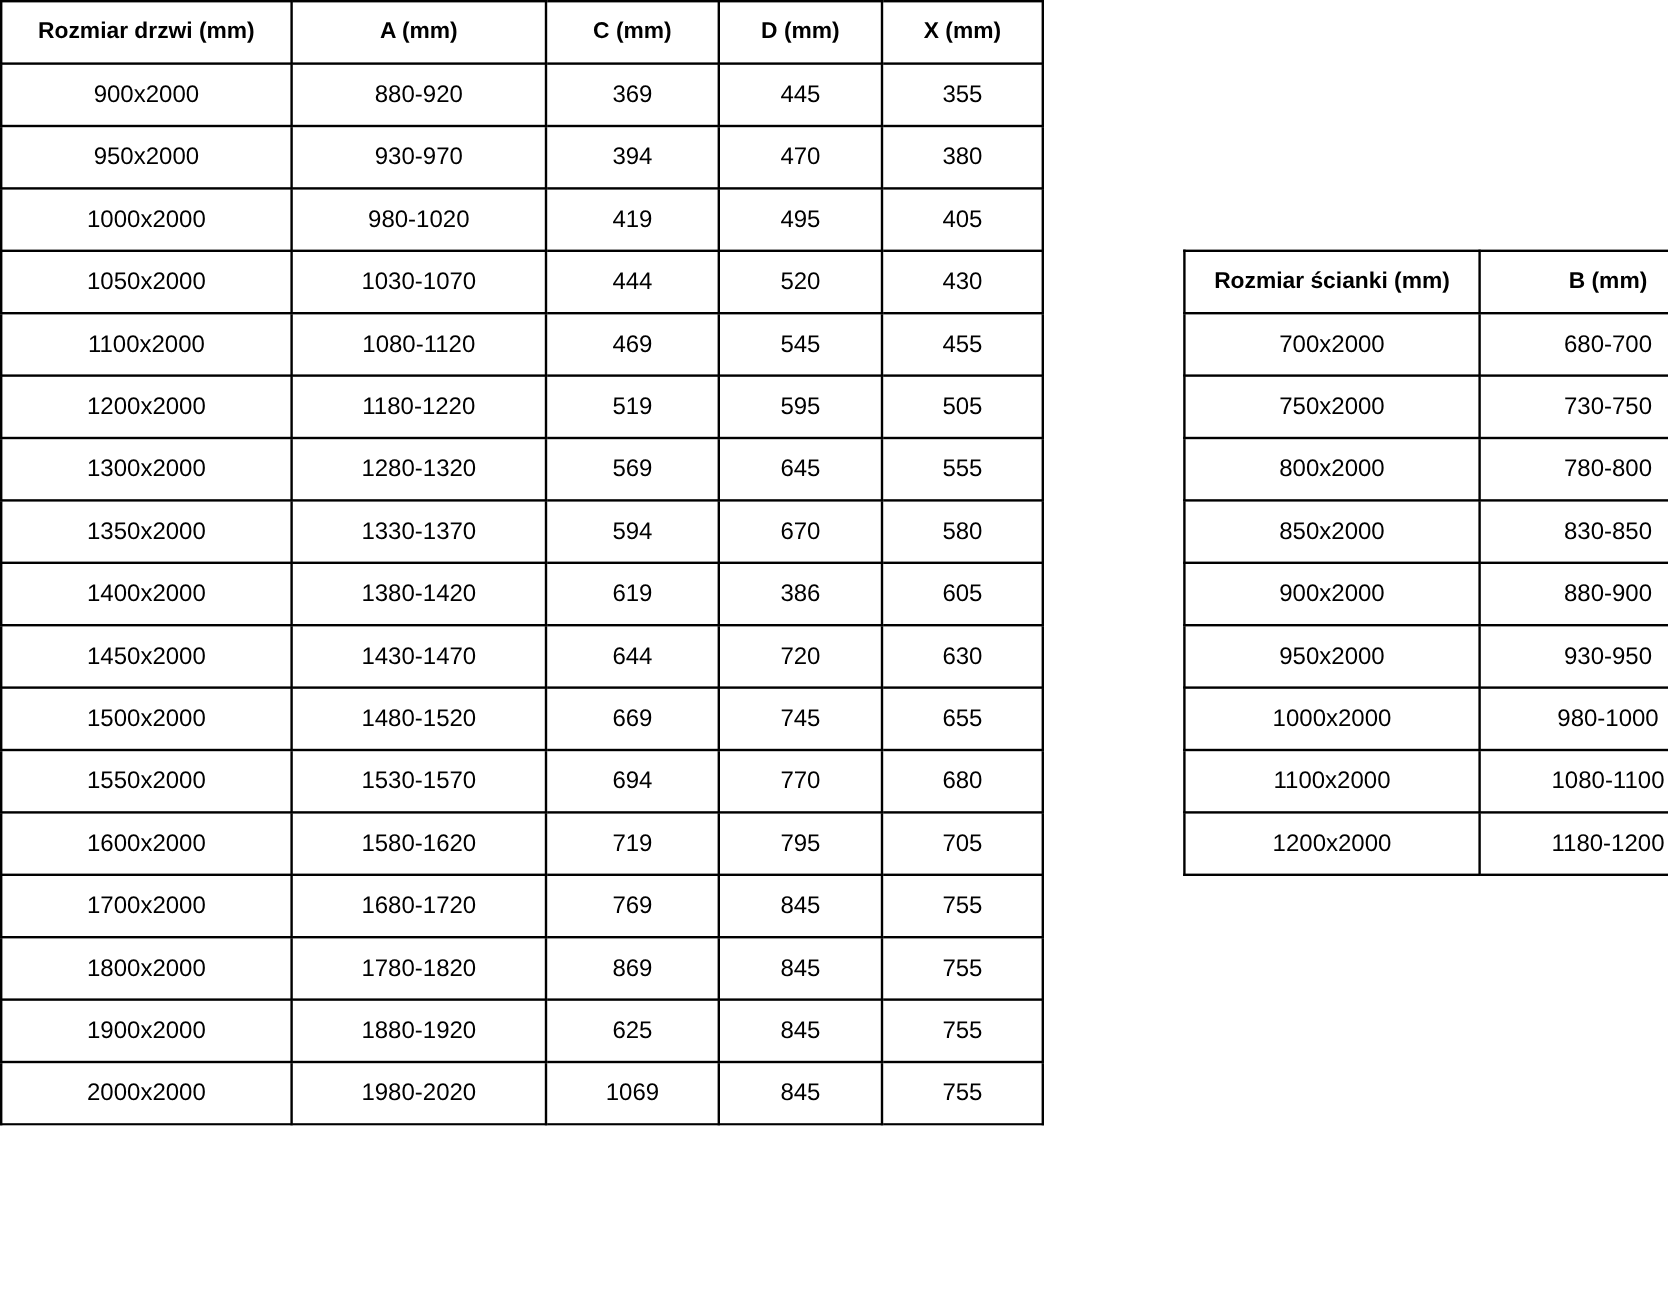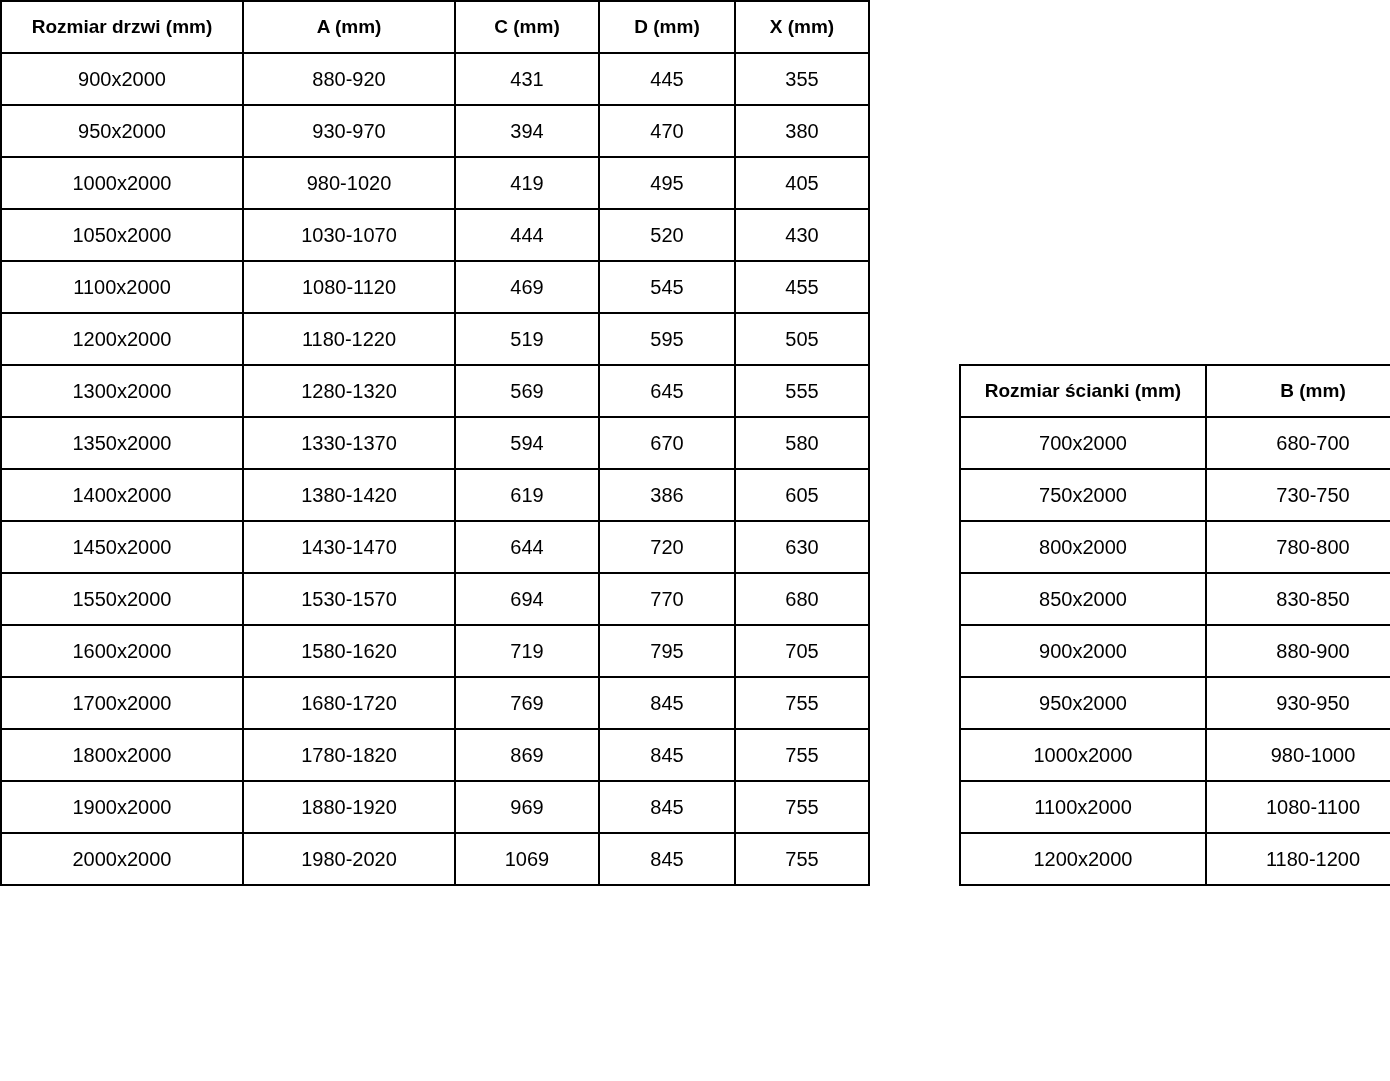--- a/index.html
+++ b/index.html
@@ -3,22 +3,22 @@
 <meta charset="utf-8">
 <style>
   html, body {
     margin: 0;
     padding: 0;
     background: #ffffff;
     font-family: "Liberation Sans", "DejaVu Sans", sans-serif;
   }
   .layout {
     display: flex;
-    align-items: flex-end;
-    gap: 89px;
+    align-items: center;
+    gap: 116px;
     width: 1390px;
   }
   table.spec-table {
     border-collapse: collapse;
     table-layout: fixed;
     color: #000000;
   }
   table.spec-table th,
   table.spec-table td {
     border: 2px solid #000000;
@@ -59,21 +59,21 @@
           <th>A (mm)</th>
           <th>C (mm)</th>
           <th>D (mm)</th>
           <th>X (mm)</th>
         </tr>
       </thead>
       <tbody>
         <tr>
           <td>900x2000</td>
           <td>880-920</td>
-          <td>431</td>
+          <td>369</td>
           <td>445</td>
           <td>355</td>
         </tr>
         <tr>
           <td>950x2000</td>
           <td>930-970</td>
           <td>394</td>
           <td>470</td>
           <td>380</td>
         </tr>
@@ -127,20 +127,27 @@
           <td>605</td>
         </tr>
         <tr>
           <td>1450x2000</td>
           <td>1430-1470</td>
           <td>644</td>
           <td>720</td>
           <td>630</td>
         </tr>
         <tr>
+          <td>1500x2000</td>
+          <td>1480-1520</td>
+          <td>669</td>
+          <td>745</td>
+          <td>655</td>
+        </tr>
+        <tr>
           <td>1550x2000</td>
           <td>1530-1570</td>
           <td>694</td>
           <td>770</td>
           <td>680</td>
         </tr>
         <tr>
           <td>1600x2000</td>
           <td>1580-1620</td>
           <td>719</td>
@@ -157,21 +164,21 @@
         <tr>
           <td>1800x2000</td>
           <td>1780-1820</td>
           <td>869</td>
           <td>845</td>
           <td>755</td>
         </tr>
         <tr>
           <td>1900x2000</td>
           <td>1880-1920</td>
-          <td>969</td>
+          <td>625</td>
           <td>845</td>
           <td>755</td>
         </tr>
         <tr>
           <td>2000x2000</td>
           <td>1980-2020</td>
           <td>1069</td>
           <td>845</td>
           <td>755</td>
         </tr>

